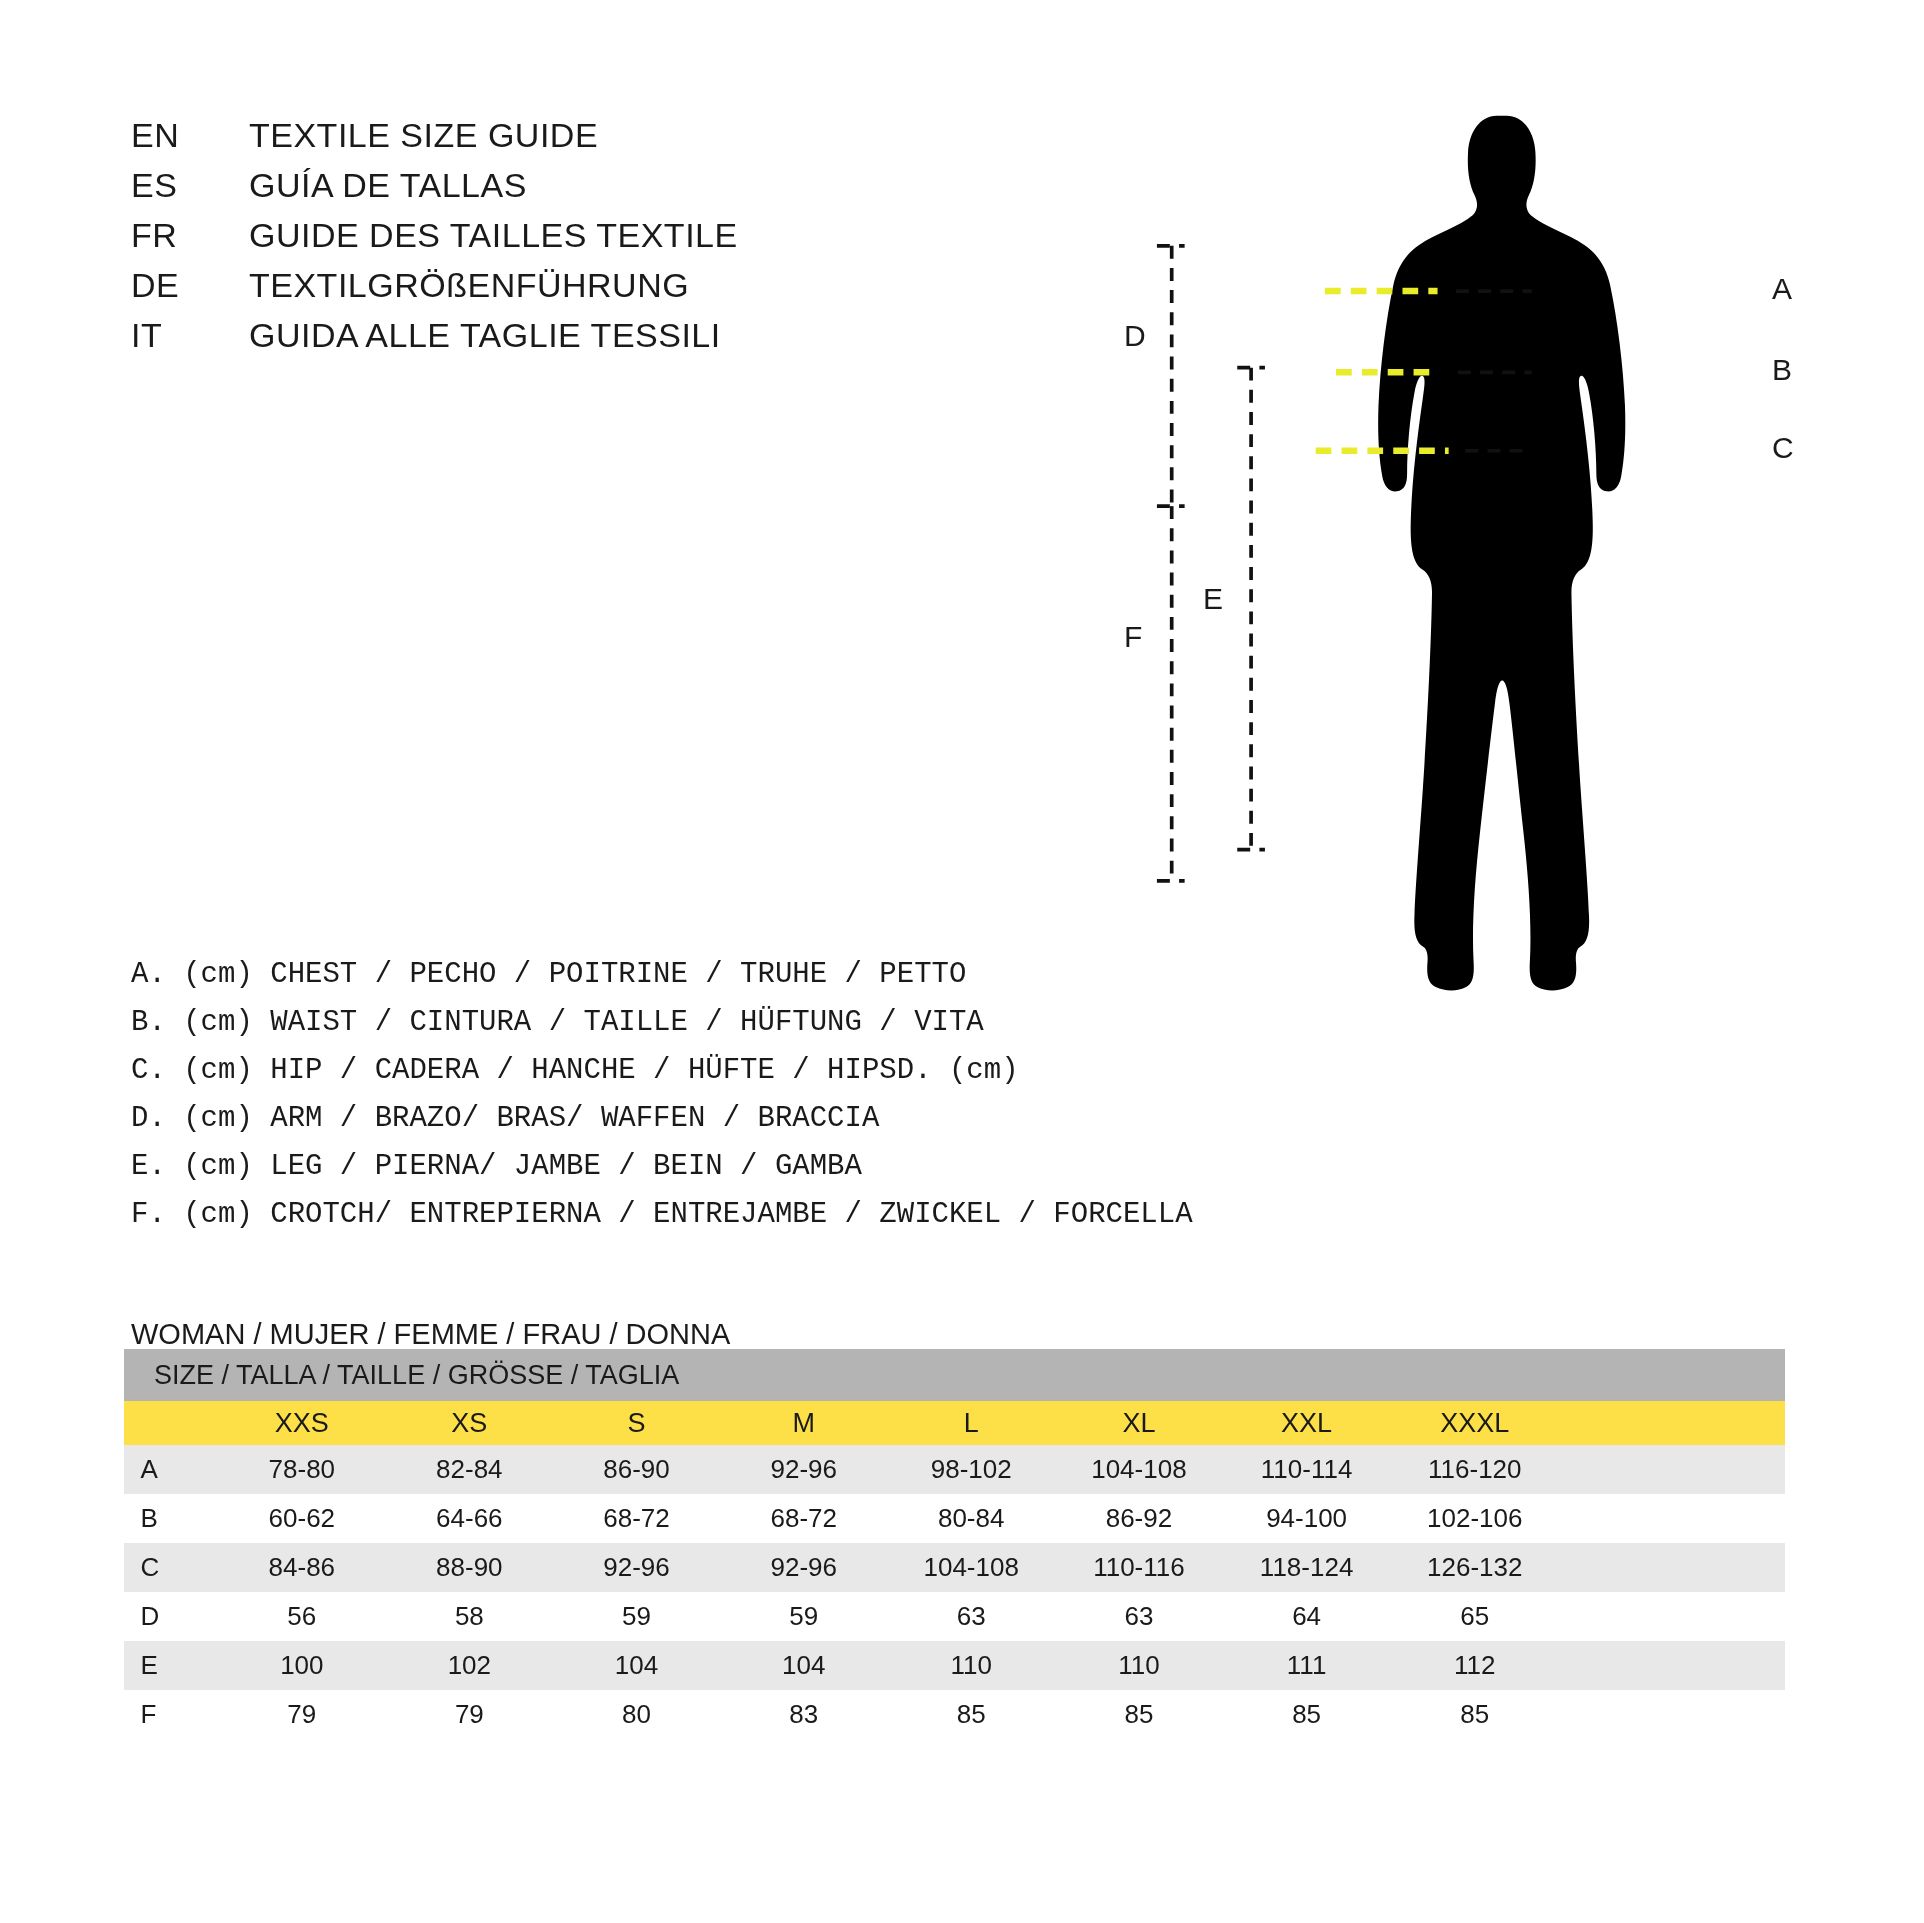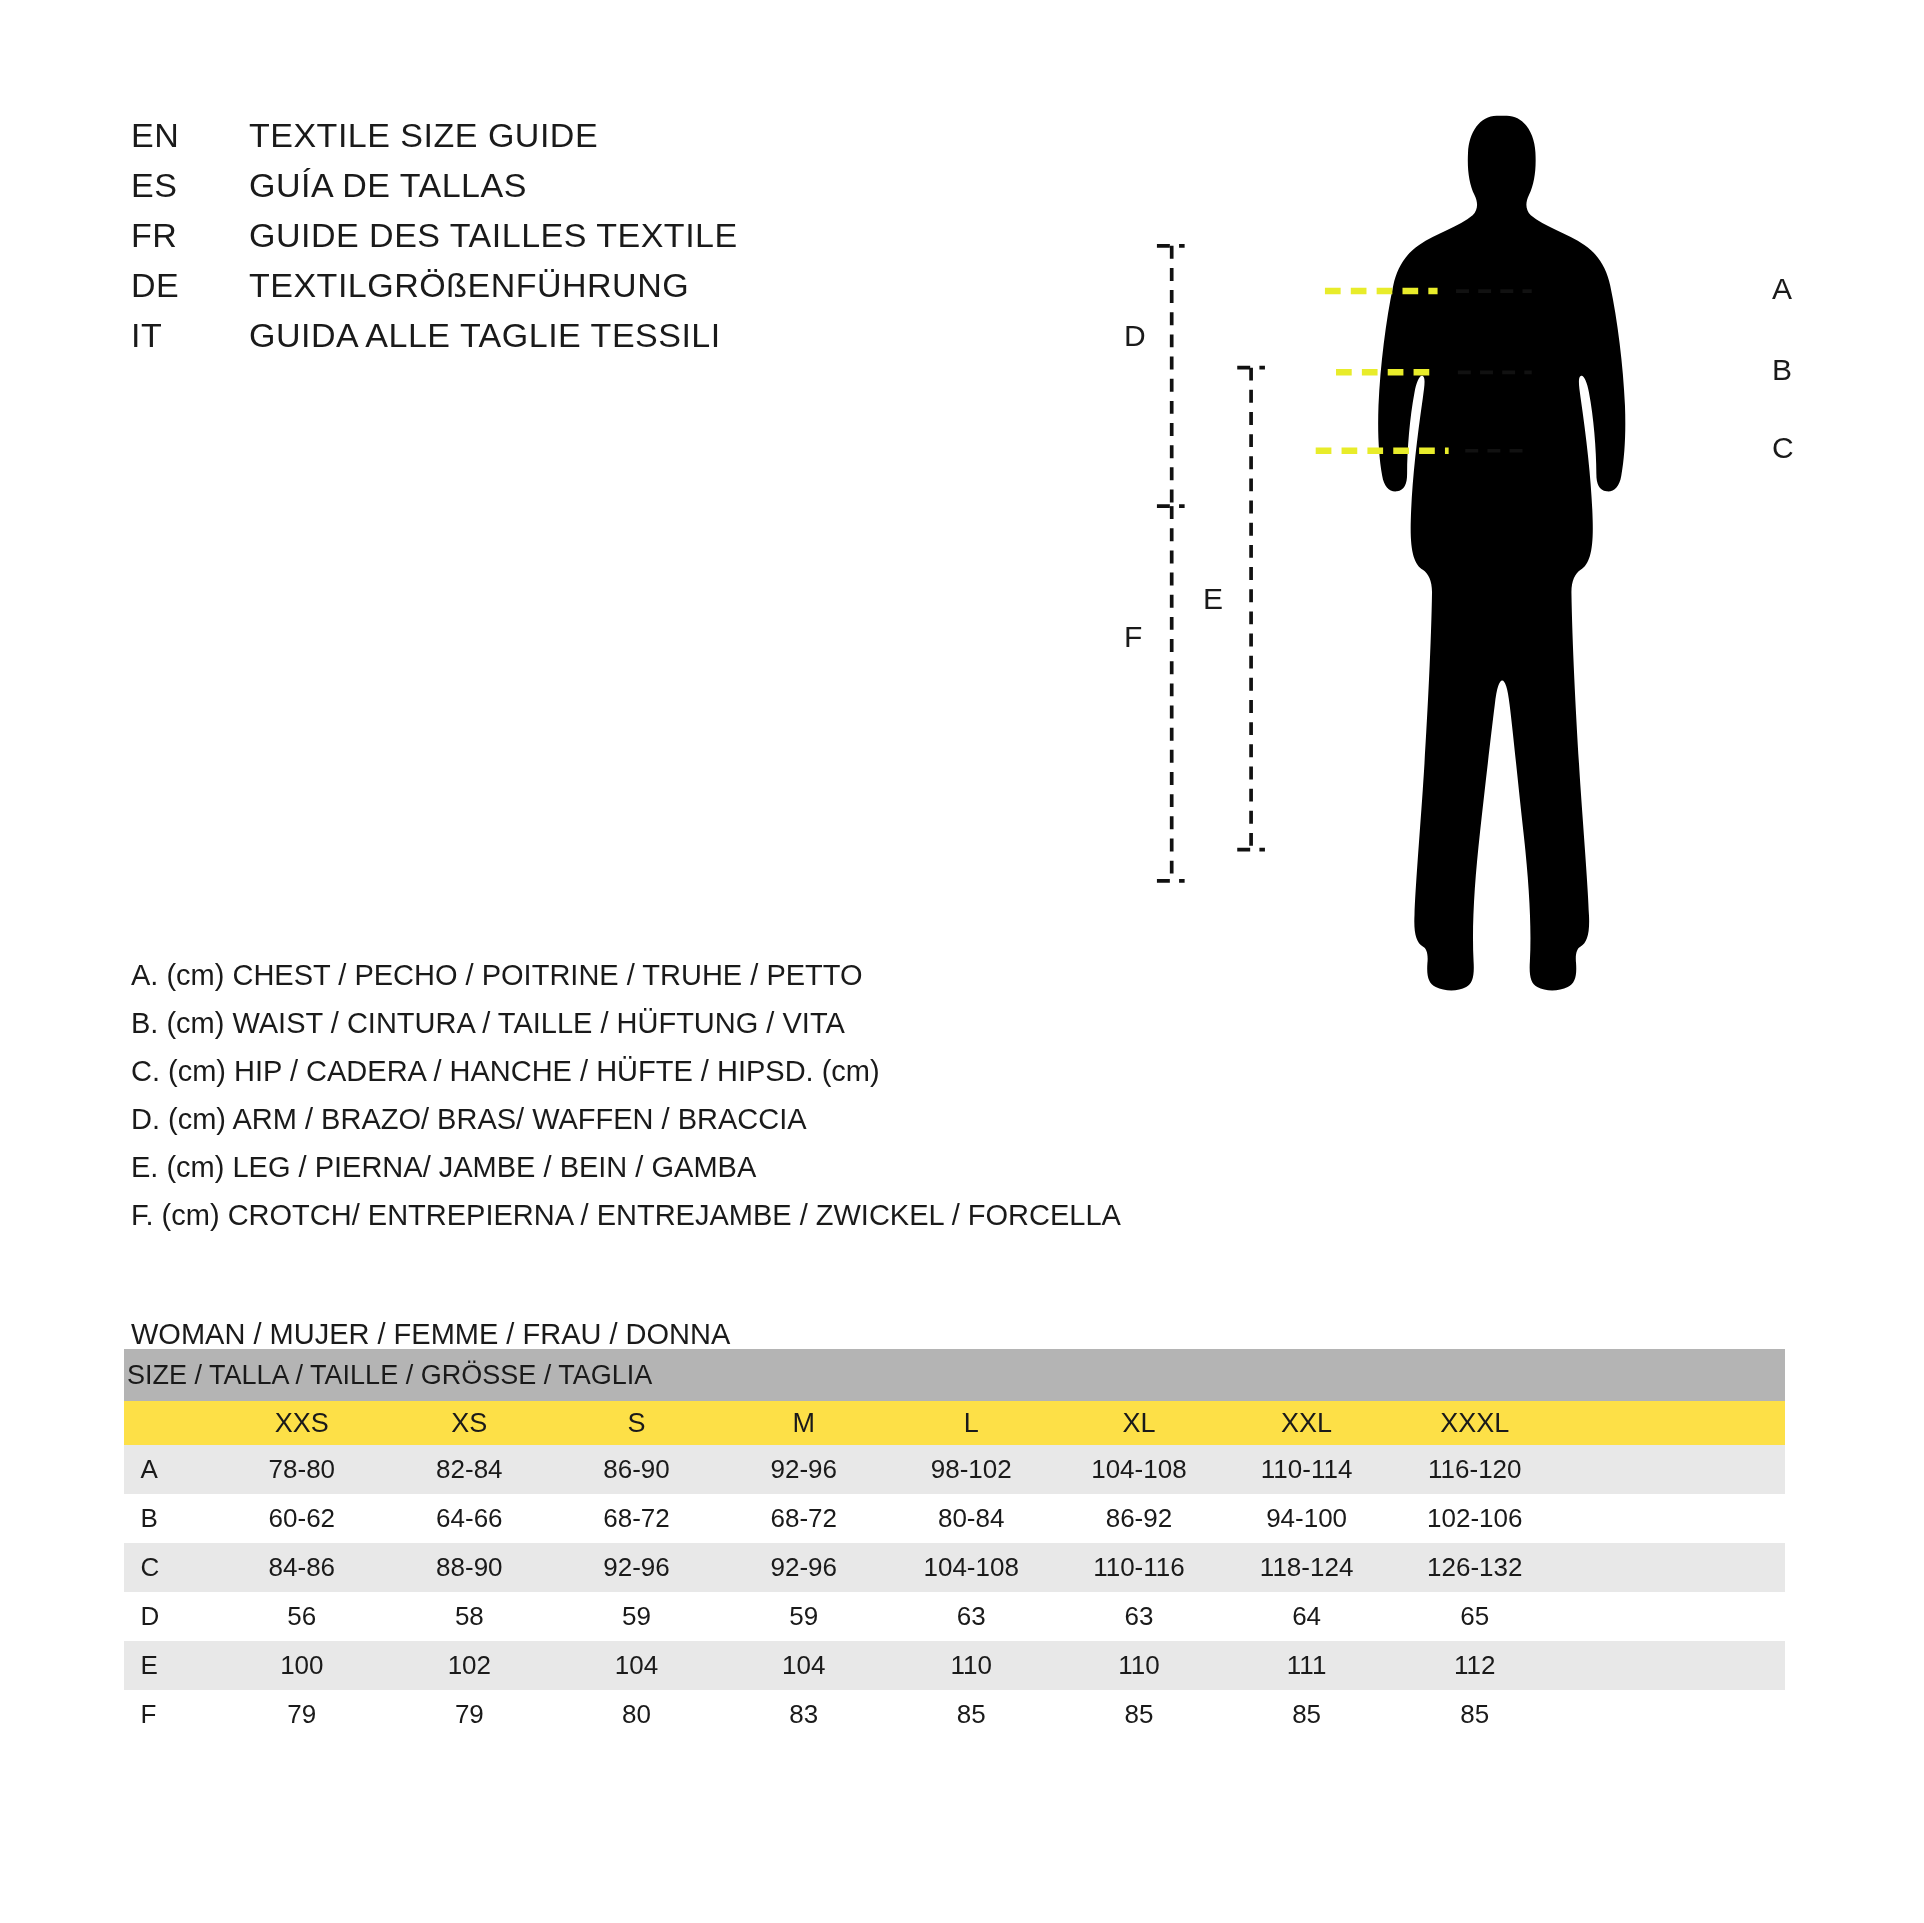--- a/index.html
+++ b/index.html
@@ -47,20 +47,21 @@
     position: absolute;
     left: 131px;
     top: 951px;
     width: 1061px;
   }
   .legend-row {
     font-size: 29px;
     line-height: 48px;
     color: #1a1a1a;
     white-space: nowrap;
+    font-family: Liberation Mono, monospace;
   }
 
   .group-label {
     position: absolute;
     left: 131px;
     top: 1278px;
     font-size: 29px;
     color: #1a1a1a;
     white-space: nowrap;
     margin-top: 40px;
@@ -79,21 +80,21 @@
     padding: 0;
     margin: 0;
     height: 49px;
     font-weight: normal;
     text-align: center;
     color: #1a1a1a;
   }
   .size-table .hdr-bar td {
     background: #b4b4b4;
     text-align: left;
-    padding-left: 3px;
+    padding-left: 30px;
     font-size: 27px;
     height: 52px;
     color: #1a1a1a;
   }
   .size-table .col-row td {
     background: #fde047;
     font-size: 27px;
     height: 44px;
   }
   .size-table tr.shade td {

